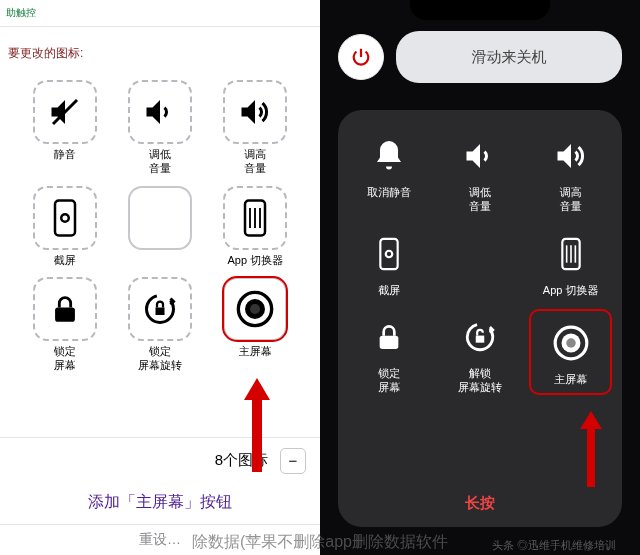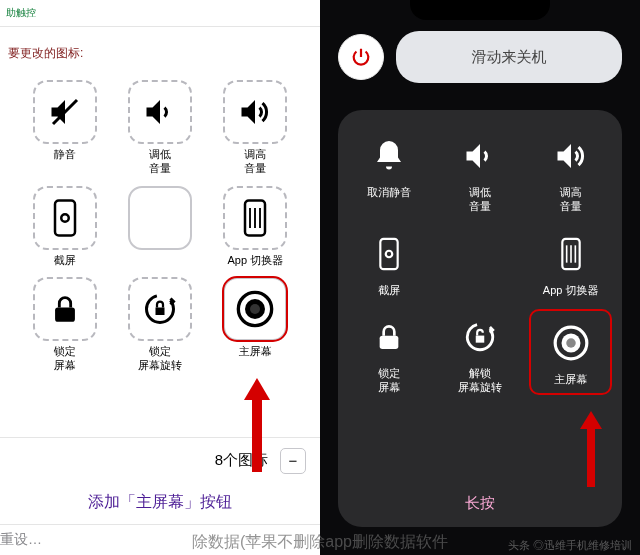--- a/index.html
+++ b/index.html
@@ -16,42 +16,42 @@
   .left-grid { background: #fff; padding: 10px 24px 4px; }
   .lgrid { display: grid; grid-template-columns: repeat(3, 1fr); gap: 10px 14px; }
   .lcell { display: flex; flex-direction: column; align-items: center; }
   .lbox { width: 64px; height: 64px; border: 2px dashed #b8b8be; border-radius: 14px; display: flex; align-items: center; justify-content: center; }
   .lbox.solid { border-style: solid; border-color: #c7c7cc; }
   .lbox.hl { outline: 2px solid #d40000; outline-offset: -1px; border-radius: 14px; }
   .lcell .lab { font-size: 11px; color: #000; text-align: center; margin-top: 4px; line-height: 1.25; }
   .left-footer { border-top: 1px solid #e5e5e5; margin-top: 60px; padding: 10px 14px; display:flex; align-items:center; justify-content:flex-end; font-size:15px; }
   .left-footer .minus { width:26px; height:26px; border:1px solid #c7c7cc; border-radius:5px; display:inline-flex; align-items:center;justify-content:center; margin-left:12px; color:#000; }
   .left-annot { position:absolute; bottom:42px; left:0; right:0; text-align:center; color:#4c1d95; font-size:16px; font-weight:500;}
-  .left-reset { position:absolute; bottom:0; left:0; right:0; text-align:left; color:#8a8a8e; font-size:14px; padding:6px 0; border-top:1px solid #e5e5e5;}
+  .left-reset { position:absolute; bottom:0; left:0; right:0; text-align:center; color:#8a8a8e; font-size:14px; padding:6px 0; border-top:1px solid #e5e5e5;}
   .arrow-up { position:absolute; width:26px; left:244px; top:378px; }
   .arrow-up .head { width:0; height:0; border-left:13px solid transparent; border-right:13px solid transparent; border-bottom:22px solid #d40000; }
   .arrow-up .stem { width:10px; height:72px; background:#d40000; margin:0 auto; }
 
   
   .notch { position:absolute; top:0; left:50%; transform:translateX(-50%); width:140px; height:20px; background:#000; border-radius:0 0 16px 16px; }
   .slider-row { position:absolute; top:30px; left:18px; right:18px; height:54px; display:flex; align-items:center; gap:12px; }
   .powerbtn { width:46px; height:46px; border-radius:50%; background:#fff; display:flex; align-items:center; justify-content:center; color:#d40000; font-size:20px; border: 1px solid #eee;}
   .slidebar { flex:1; height:52px; background:#e4e6ea; border-radius:23px; display:flex; align-items:center; justify-content:center; color:#444; font-size:15px; }
   .rpanel { position:absolute; top:110px; left:18px; right:18px; bottom:28px; background:#2a2a2c; border-radius:24px; padding:18px 10px 10px; }
   .rgrid { display:grid; grid-template-columns:repeat(3,1fr); gap:12px 8px; }
   .rcell { display:flex; flex-direction:column; align-items:center; }
   .ricon { width:56px; height:56px; display:flex; align-items:center; justify-content:center; color:#fff; }
   .rcell .lab { font-size:11px; color:#fff; text-align:center; margin-top:2px; line-height:1.25; }
   .rcell.hl { border:2px solid #d40000; border-radius:10px; padding:4px 2px; }
   .rarrow { position:absolute; width:22px; left:242px; bottom:40px; }
   .rarrow .head { width:0; height:0; border-left:11px solid transparent; border-right:11px solid transparent; border-bottom:18px solid #d40000; }
   .rarrow .stem { width:8px; height:58px; background:#d40000; margin:0 auto; }
-  .rannot { position:absolute; bottom:14px; left:0; right:0; text-align:center; color:#f9a8d4; font-size:15px; font-weight:400; }
+  .rannot { position:absolute; bottom:14px; left:0; right:0; text-align:center; color:#ef4444; font-size:15px; font-weight:700; }
   .watermark { position:absolute; bottom:2px; left:0; right:0; text-align:center; color:#666; font-size:16px; opacity:.7; }
-  .watermark2 { position:absolute; bottom:2px; right:8px; color:#999; font-size:11px; opacity:.55; }
+  .watermark2 { position:absolute; bottom:2px; right:24px; color:#999; font-size:11px; opacity:.55; }
 
   
   svg { display:block; }
 </style>
 </head>
 <body>
 
 <div class="container">
 
   <div class="left">

